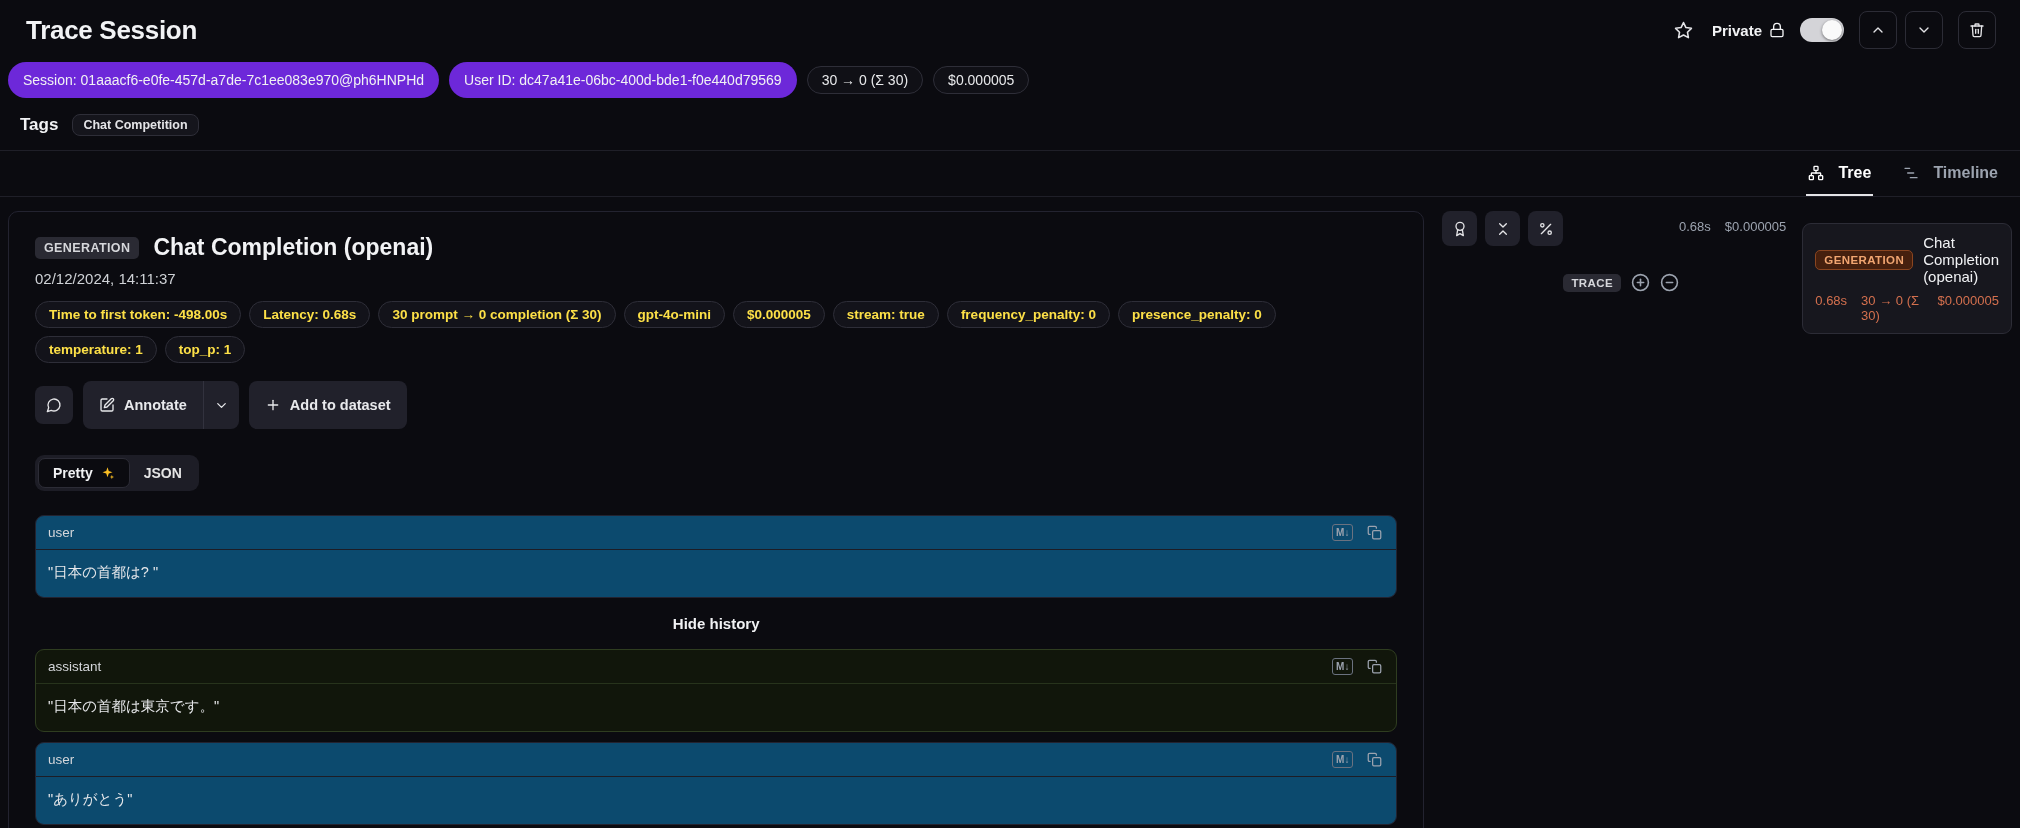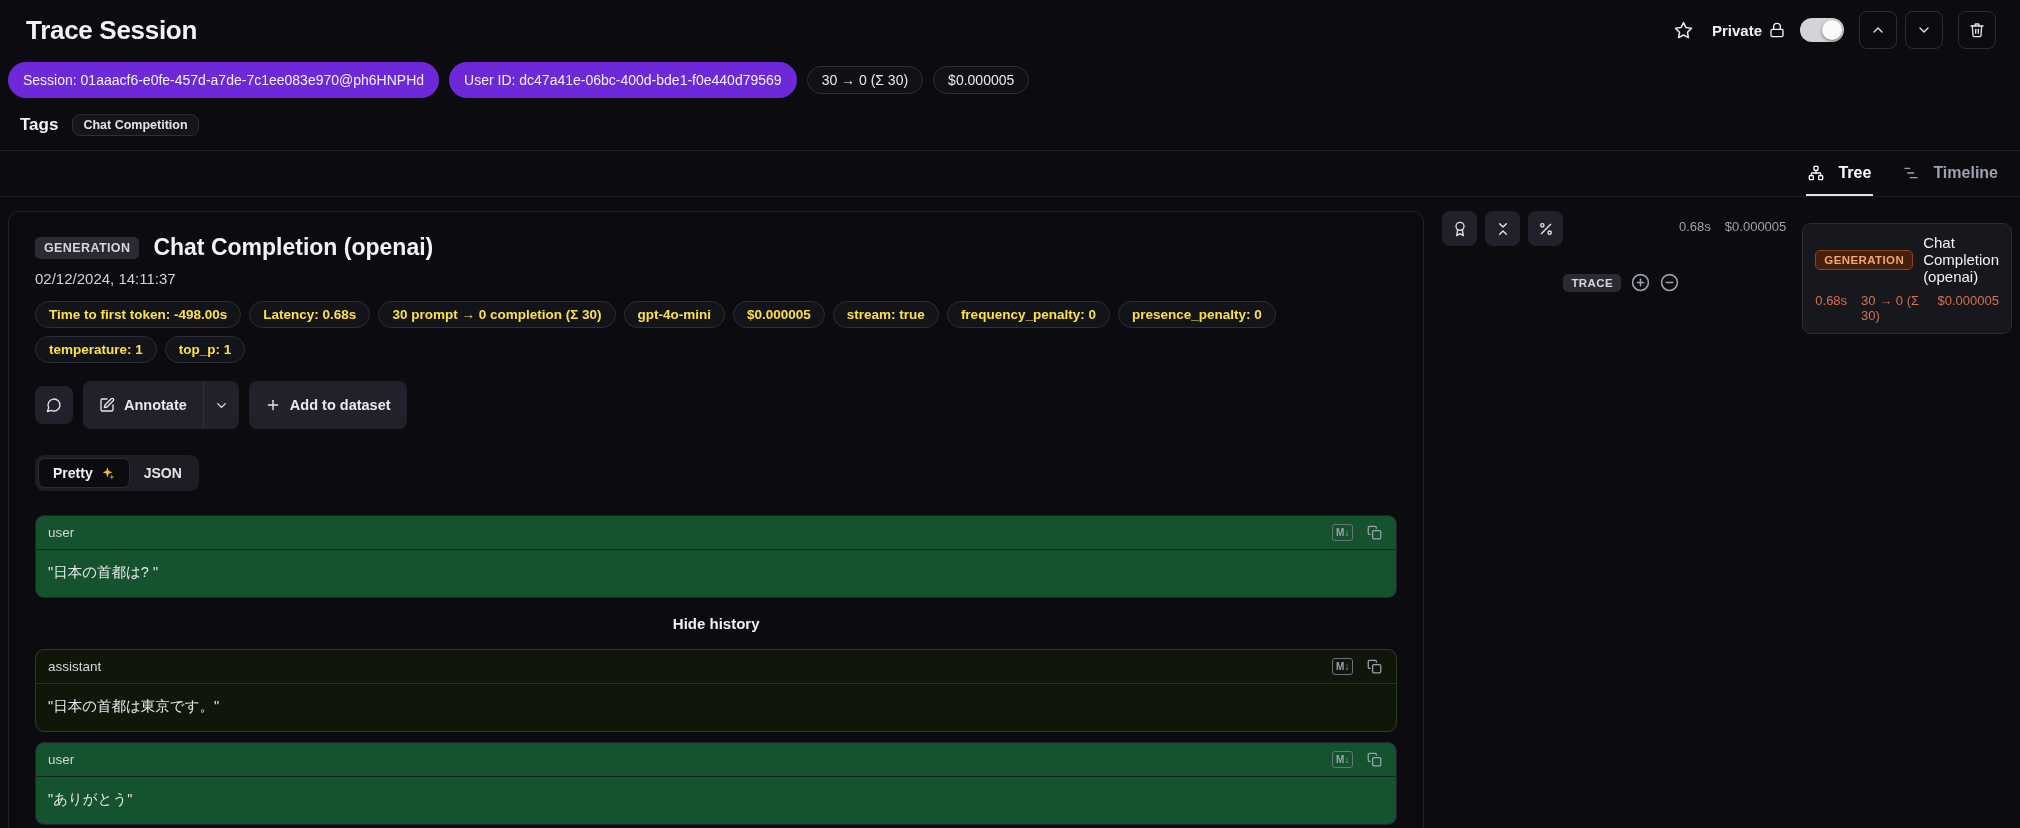--- a/index.html
+++ b/index.html
@@ -62,21 +62,21 @@
   .btn { display:flex; align-items:center; gap:9px; background:#21212b; border:none; color:#e8e9ec; font-size:14.5px; font-weight:600; height:48px; padding:0 16px; border-radius:8px; cursor:pointer; }
   .split { display:flex; }
   .split .btn.main { border-radius:8px 0 0 8px; border-right:1px solid #32323e; }
   .split .btn.caret { border-radius:0 8px 8px 0; padding:0 10px; }
 
   .format-toggle { display:inline-flex; background:#1d1d26; border-radius:9px; padding:3px; margin-top:26px; }
   .seg { display:flex; align-items:center; gap:7px; font-size:14px; font-weight:600; color:#e5e5e5; padding:7px 14px; border-radius:7px; cursor:pointer; background:none; border:none; }
   .seg.active { background:#0b0b10; color:#f1f2f4; border:1px solid #2c2c36; padding:6px 14px; }
 
   .messages { margin-top:24px; display:flex; flex-direction:column; gap:10px; }
-  .msg { border:1px solid #232330; border-radius:9px; background:#14532d; overflow:hidden; }
+  .msg { border:1px solid #232330; border-radius:9px; background:#0c4a6e; overflow:hidden; }
   .msg-header { display:flex; align-items:center; padding:7px 12px; border-bottom:1px solid #1d1d26; }
   .msg-role { font-size:13.5px; color:#d4d6da; font-weight:500; flex:1; }
   .md-chip { font-size:10px; border:1.5px solid #6b7280; color:#9ca3af; border-radius:3px; padding:0 3px; font-weight:700; margin-right:12px; line-height:15px; cursor:pointer; background:none; }
   .copy-btn { background:none; border:none; color:#9ca3af; cursor:pointer; padding:2px; }
   .msg-content { padding:13px 12px 15px; font-size:14.5px; color:#e7e8eb; }
   .msg.assistant { border-color:#2f3d20; background:#11160b; }
   .msg.assistant .msg-header { border-bottom:1px solid #27331c; }
   .hide-history { text-align:center; padding:7px 0; font-size:15px; font-weight:600; color:#f1f2f4; cursor:pointer; background:none; border:none; width:100%; }
 
   

